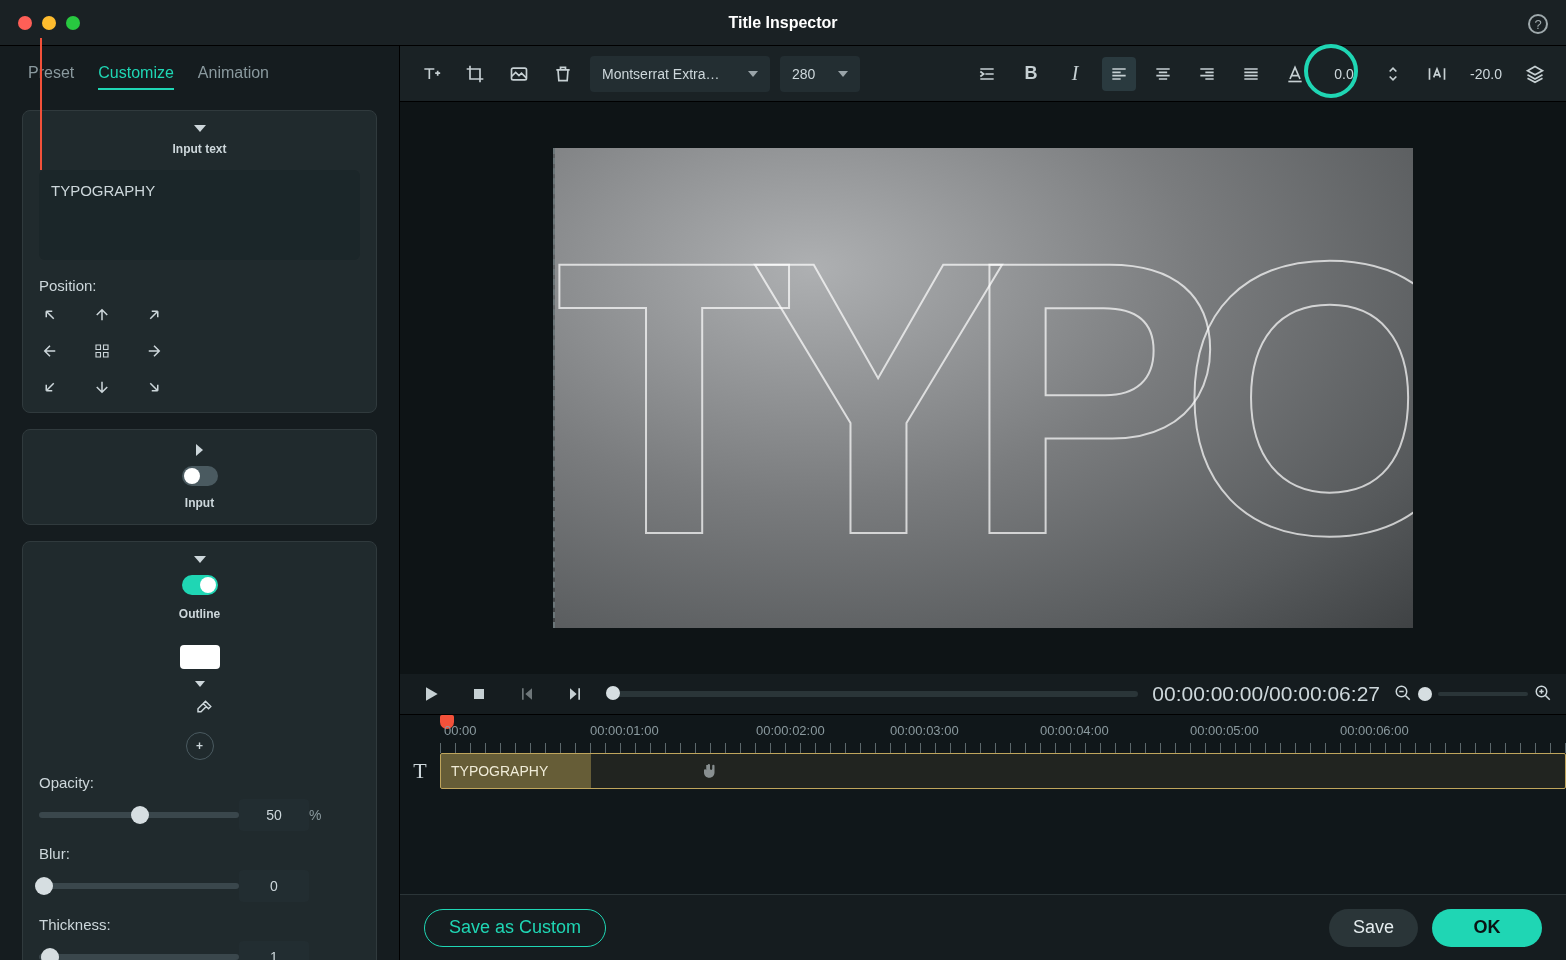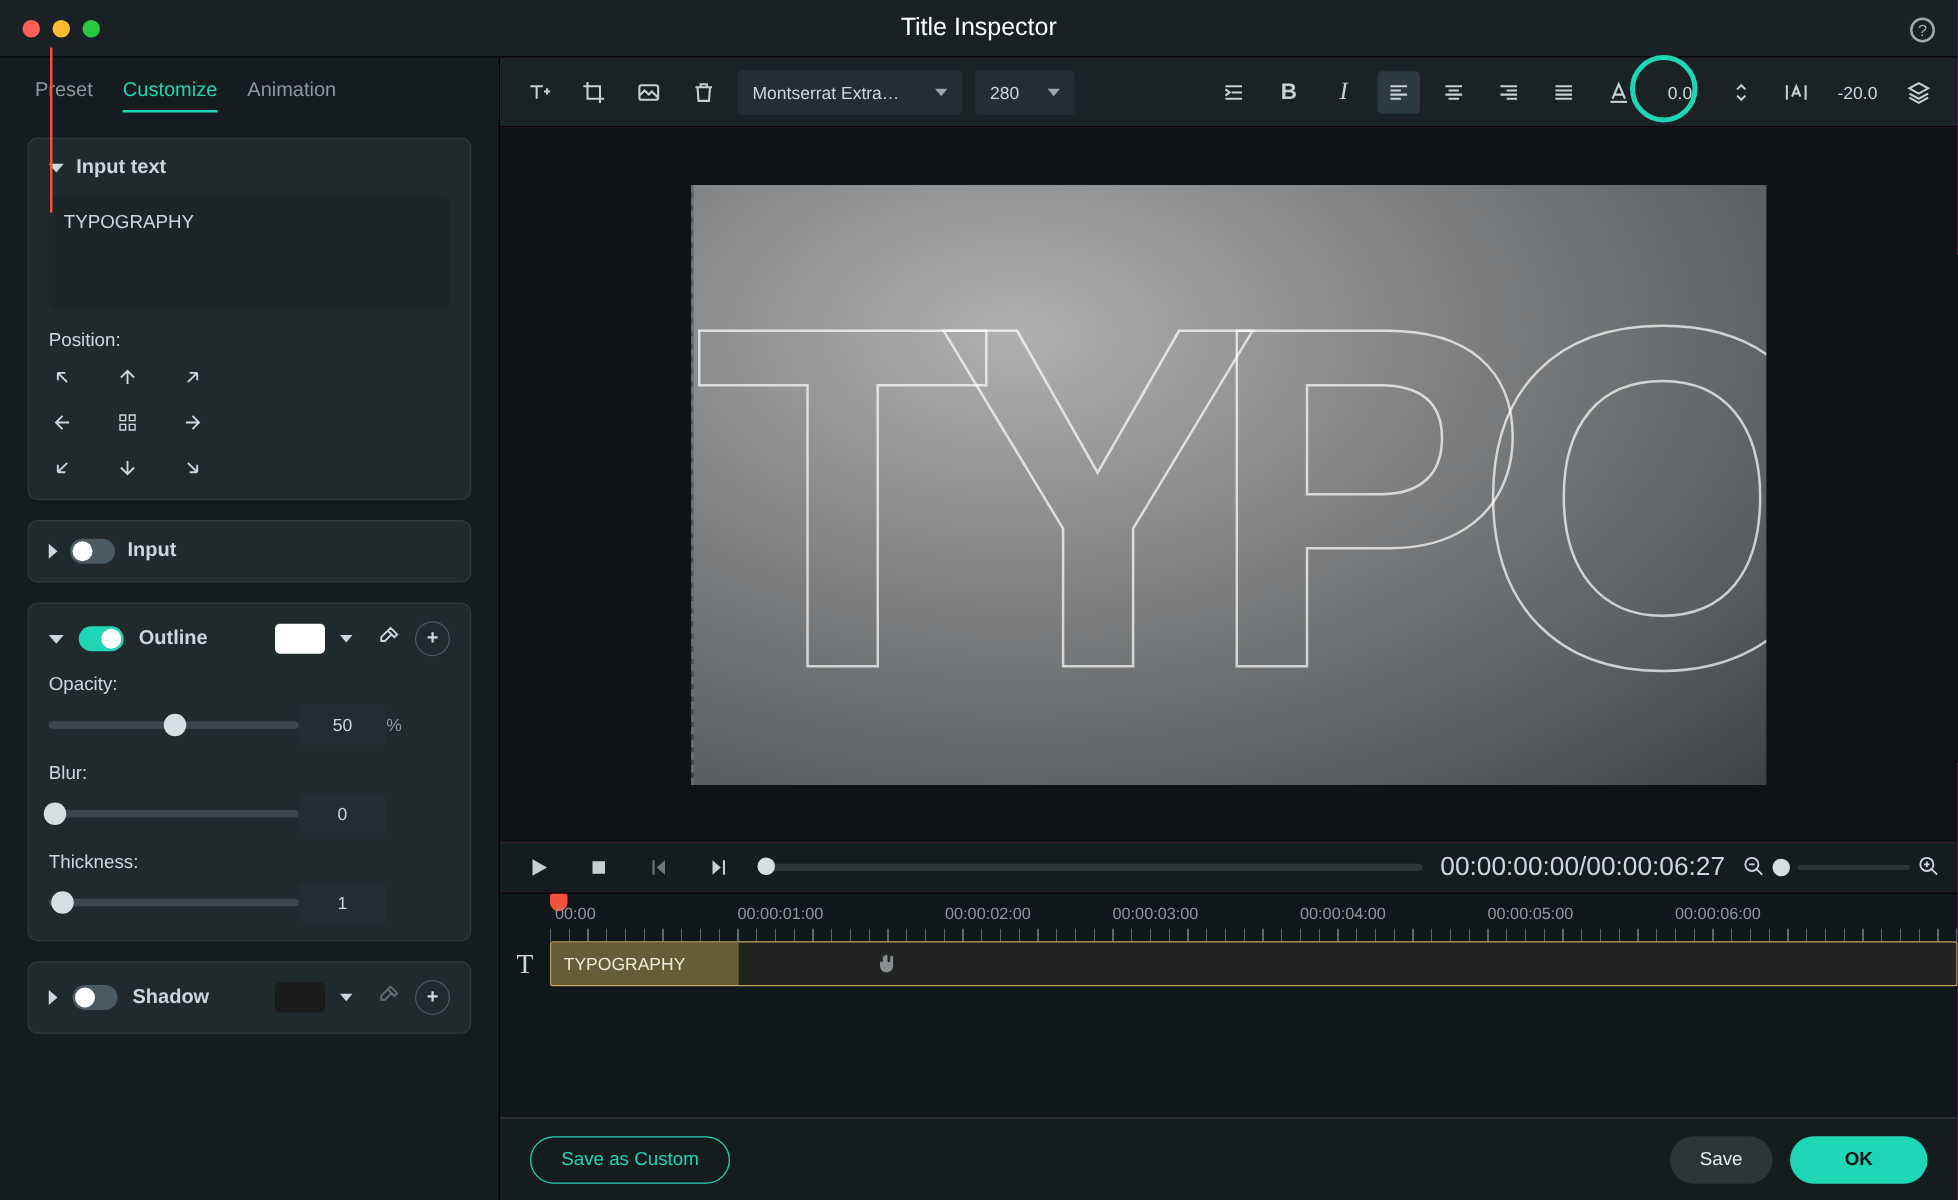--- a/index.html
+++ b/index.html
@@ -24,41 +24,41 @@
 
   
   .titlebar {
     height:46px; display:flex; align-items:center; justify-content:center;
     background:var(--panel); border-bottom:1px solid #000;
     position:relative;
   }
   .traffic { position:absolute; left:18px; top:16px; display:flex; gap:10px; }
   .dot { width:14px; height:14px; border-radius:50%; }
   .dot.red{background:#fe5f57;} .dot.yellow{background:#febc2e;} .dot.green{background:#28c840;}
-  .titlebar .title { font-weight:400; color:#fff; font-size:20px; }
+  .titlebar .title { font-weight:700; color:#fff; font-size:16px; }
   .help-ico { position:absolute; right:18px; top:14px; width:20px;height:20px;border:2px solid #9fa9ac;border-radius:50%;display:flex;align-items:center;justify-content:center;color:#9fa9ac;font-size:13px;}
 
   .content { display:flex; height:calc(960px - 46px); }
 
   
   .sidebar {
     width:400px; flex:0 0 400px; background:#151c1f; border-right:1px solid #000;
     display:flex; flex-direction:column; padding:0;
   }
   .tabs {
     display:flex; gap:24px; padding:18px 28px 12px; font-size:16px;
   }
   .tab { color:var(--muted); cursor:pointer; padding-bottom:6px; }
   .tab.active { color:var(--accent); border-bottom:2px solid var(--accent); }
 
   .section {
     margin:8px 22px; border:1px solid var(--border); border-radius:8px;
     background:var(--panel2); padding:14px 16px;
   }
-  .section-header { display:flex; align-items:center; gap:10px; font-size:16px; font-weight:600;}
+  .section-header { display:flex; align-items:center; gap:10px; font-size:12px; font-weight:600;flex-direction:column;}
   .chev { width:0;height:0;border-style:solid; display:inline-block;}
   .chev.down { border-width:7px 6px 0 6px; border-color:#cdd7db transparent transparent transparent;}
   .chev.right { border-width:6px 0 6px 7px; border-color:transparent transparent transparent #cdd7db;}
 
   .input-text textarea {
     margin-top:14px; width:100%; height:90px; resize:none;
     background:#1b2629; border:none; border-radius:6px; padding:12px;
     color:var(--text); font-size:15px; font-family:inherit;
   }
 
@@ -130,21 +130,21 @@
   .ruler .ticks{position:absolute;bottom:0;left:0;right:0;height:10px;
     background:repeating-linear-gradient(to right,#5c686c 0 1px,transparent 1px 15px);}
   .clip-row{display:flex;height:36px;align-items:stretch;}
   .clip-gutter{width:40px;display:flex;align-items:center;justify-content:center;color:#cdd7db;font-family:serif;font-size:22px;}
   .clip-track{flex:1;position:relative;border:1px solid var(--gold);border-radius:2px;background:rgba(110,100,60,.18);}
   .clip-segment{position:absolute;left:0;top:0;height:100%;width:150px;background:rgba(161,141,75,.55);display:flex;align-items:center;padding:0 10px;color:#f0ecd8;font-size:14px;}
   .playhead-line{position:absolute;left:40px;top:38px;width:2px;height:132px;background:#f3513a;}
 
   
   .footer{height:66px;display:flex;align-items:center;padding:0 24px;gap:14px;background:#151c1f;border-top:1px solid #2b3538;}
-  .btn{height:38px;padding:0 24px;border-radius:20px;display:flex;align-items:center;justify-content:center;font-size:15px;cursor:pointer;}
+  .btn{height:38px;padding:0 24px;border-radius:20px;display:flex;align-items:center;justify-content:center;font-size:18px;cursor:pointer;}
   .btn.outline{border:1px solid var(--accent);color:var(--accent);}
   .btn.dark{background:#2a3538;color:#e4ecee;}
   .btn.primary{background:var(--accent);color:#0a1214;font-weight:700;min-width:110px;}
   .spacer{flex:1;}
 
   .s-down{width:0;height:0;border-left:5px solid transparent;border-right:5px solid transparent;border-top:6px solid #cdd7db;display:inline-block;}
 </style>
 </head>
 <body>
 

